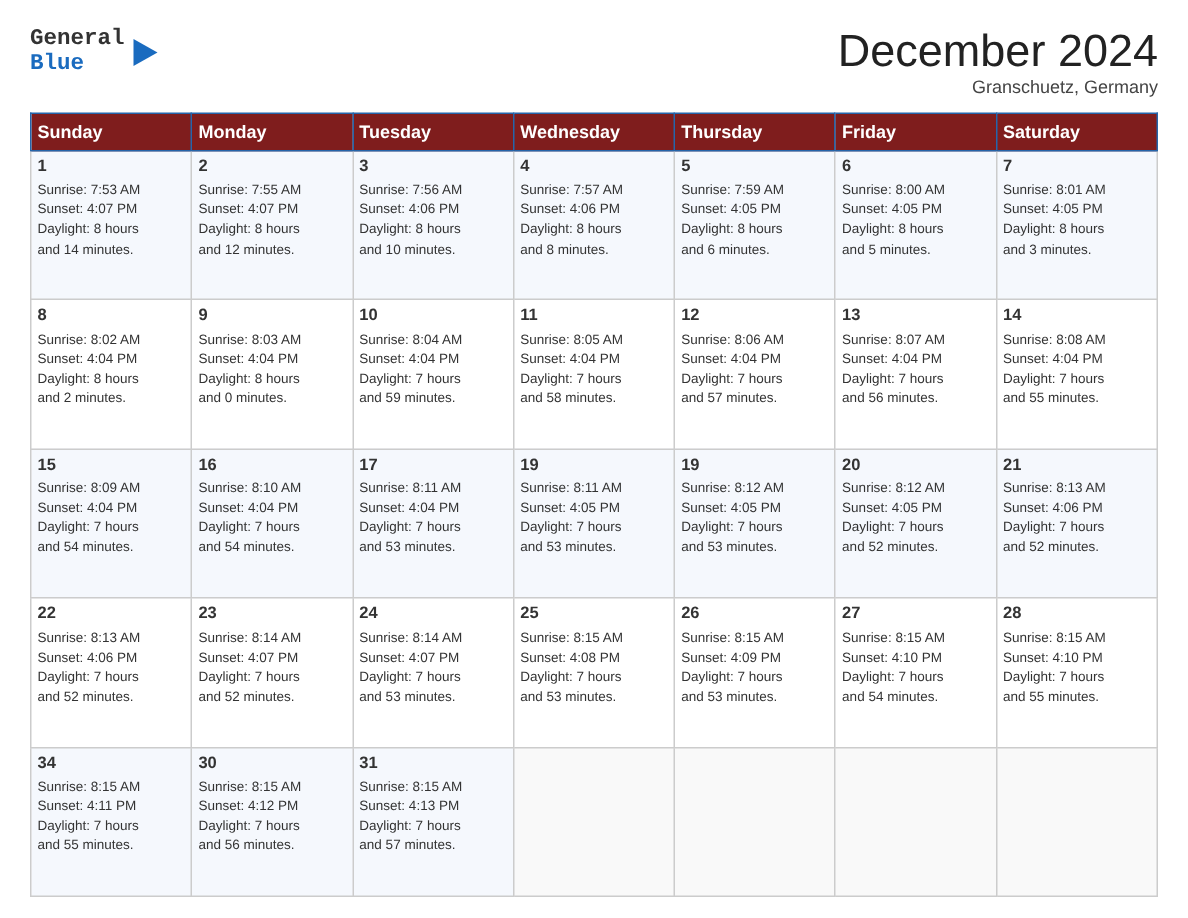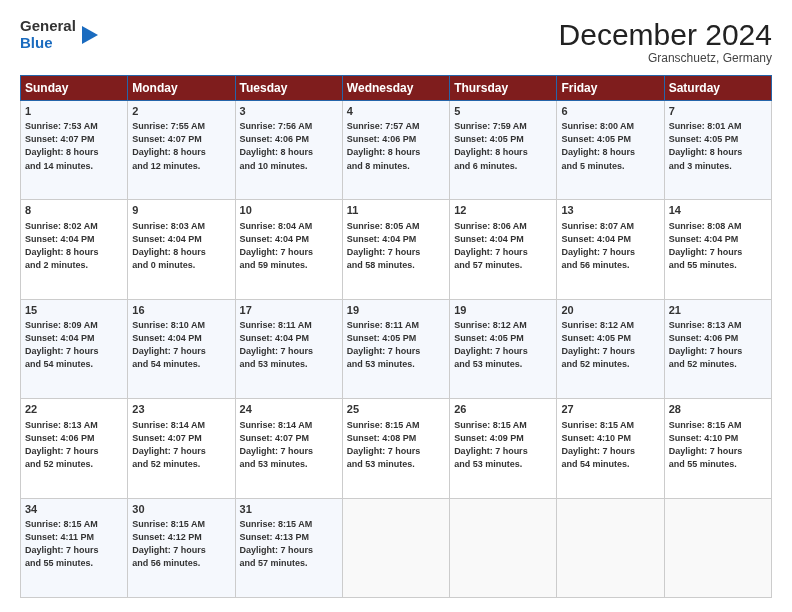--- a/index.html
+++ b/index.html
@@ -20,20 +20,21 @@
     .header {
       display: flex;
       justify-content: space-between;
       align-items: flex-start;
       margin-bottom: 10px;
     }
     .logo {
       display: flex;
       align-items: flex-end;
       gap: 2px;
+      font-family: Liberation Mono, monospace;
     }
     .title-block {
       text-align: right;
     }
     .month-title {
       font-size: 30px;
       font-weight: normal;
       color: #222;
       line-height: 1.1;
     }
@@ -74,21 +75,20 @@
     .day-num {
       font-size: 11px;
       font-weight: bold;
       display: block;
       margin-bottom: 1px;
     }
     .day-info {
       font-size: 9px;
       color: #333;
       line-height: 1.45;
-      font-weight: bold;
     }
     .empty-cell {
       background: #f9f9f9 !important;
     }
     table {
       table-layout: fixed;
     }
   </style>
 </head>
 <body>

